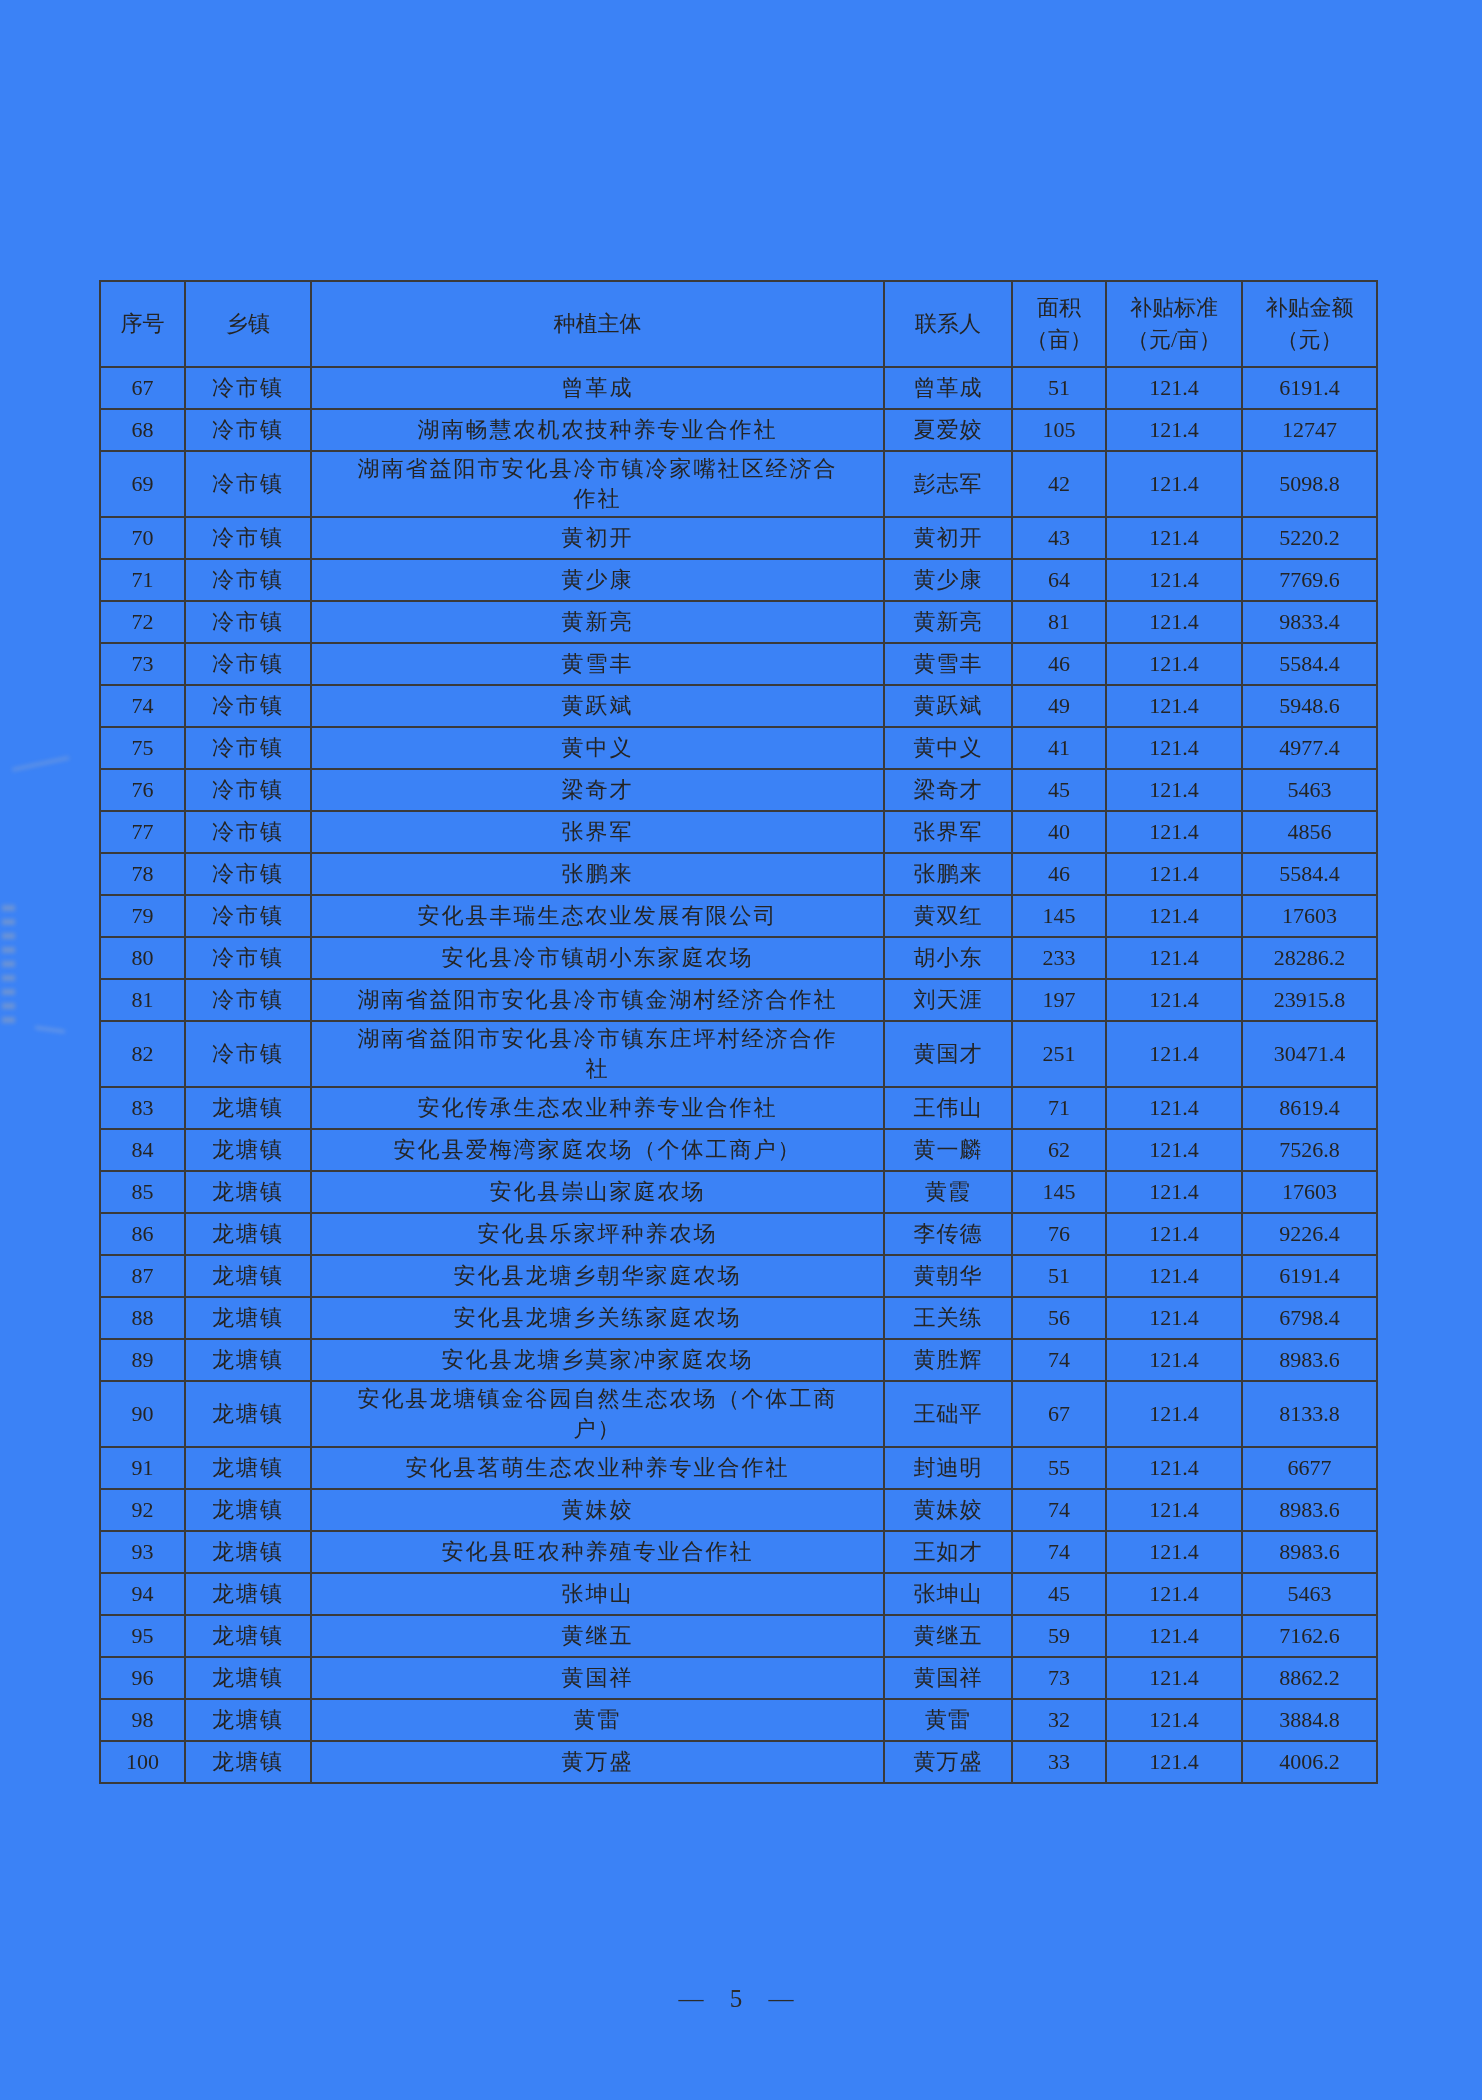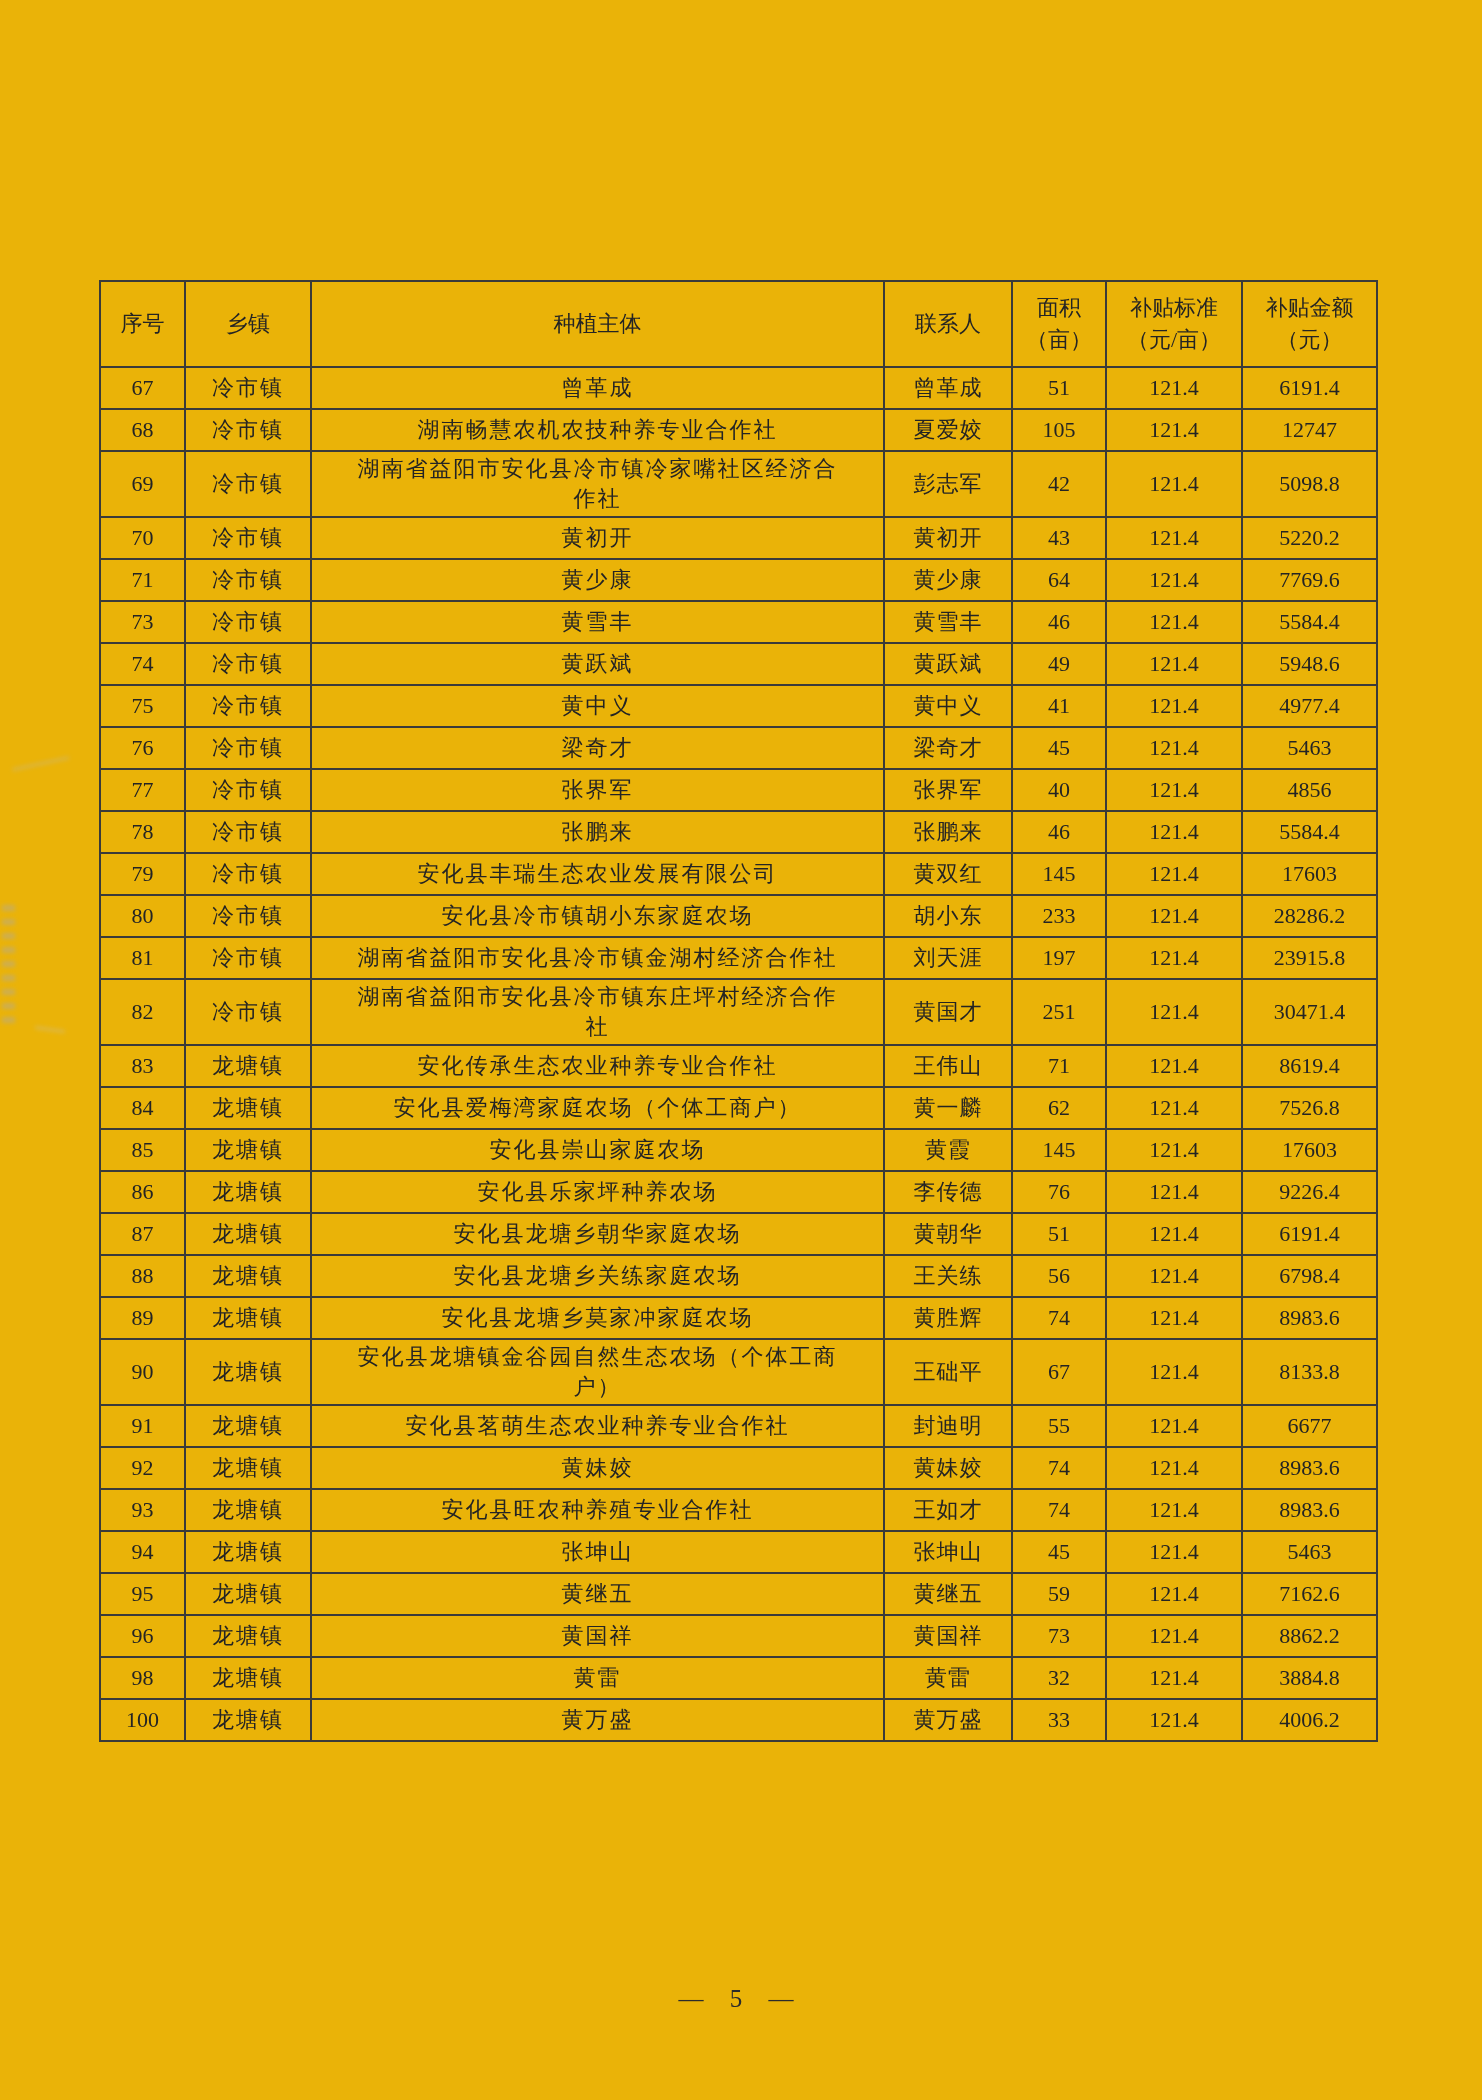--- a/index.html
+++ b/index.html
@@ -4,21 +4,21 @@
 <style>
   html, body {
     margin: 0;
     padding: 0;
     background: #e8e8e8;
   }
   .page {
     position: relative;
     width: 1482px;
     height: 2100px;
-    background: #eab308;
+    background: #3b82f6;
     overflow: hidden;
     font-family: "Liberation Serif", "DejaVu Serif", serif;
     color: #1f1f1f;
   }
   
   table.subsidy {
     position: absolute;
     left: 99px;
     top: 280px;
     width: 1277px;
@@ -155,20 +155,29 @@
         <tr>
           <td class="c-index">71</td>
           <td class="c-town">冷市镇</td>
           <td class="c-entity">黄少康</td>
           <td class="c-contact">黄少康</td>
           <td class="c-area">64</td>
           <td class="c-standard">121.4</td>
           <td class="c-amount">7769.6</td>
         </tr>
         <tr>
+          <td class="c-index">72</td>
+          <td class="c-town">冷市镇</td>
+          <td class="c-entity">黄新亮</td>
+          <td class="c-contact">黄新亮</td>
+          <td class="c-area">81</td>
+          <td class="c-standard">121.4</td>
+          <td class="c-amount">9833.4</td>
+        </tr>
+        <tr>
           <td class="c-index">73</td>
           <td class="c-town">冷市镇</td>
           <td class="c-entity">黄雪丰</td>
           <td class="c-contact">黄雪丰</td>
           <td class="c-area">46</td>
           <td class="c-standard">121.4</td>
           <td class="c-amount">5584.4</td>
         </tr>
         <tr>
           <td class="c-index">74</td>

